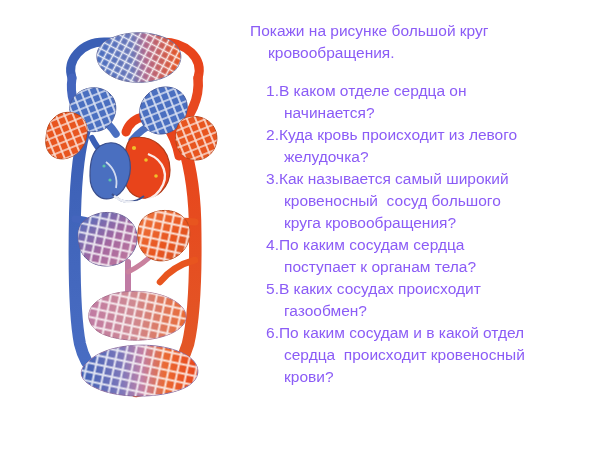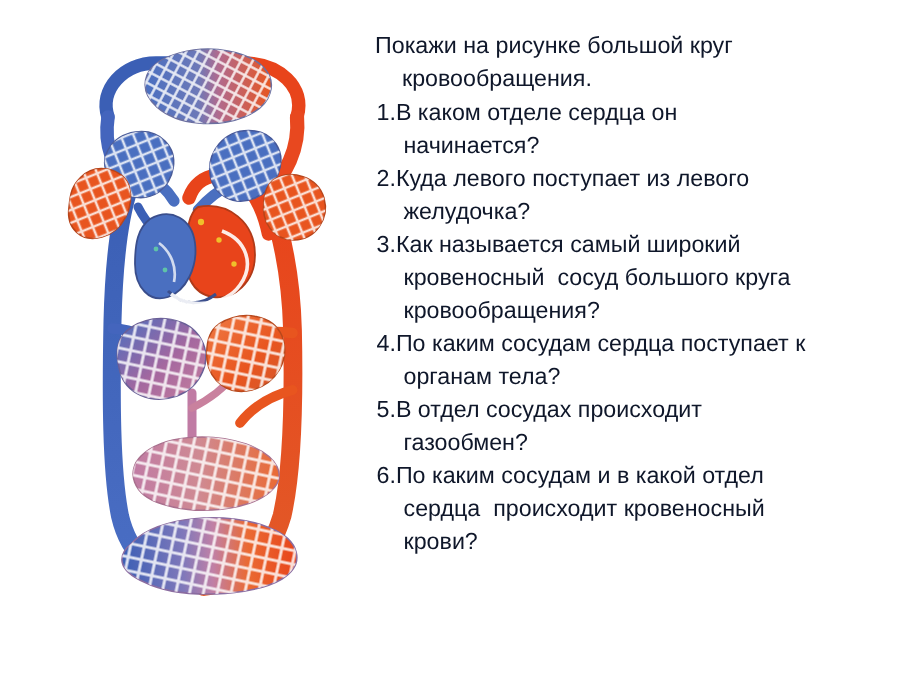--- a/index.html
+++ b/index.html
@@ -23,31 +23,31 @@
     left:28px;top:14px;
     width:212px;height:392px;
   }
   #diagram svg{display:block;width:100%;height:100%;}
 
   
   #questions{
     position:absolute;
     left:250px;top:20px;
     width:292px;
-    color:#0f172a;
+    color:#8b5cf6;
     font-size:15.5px;
     line-height:22px;
   }
   .intro{
     margin:0 0 1px 0;
     padding-left:18px;
     text-indent:-18px;
   }
   ol.qlist{
-    margin:1px;padding:0;
+    margin:16px;padding:0;
     list-style:none;
     counter-reset:qq;
   }
   ol.qlist li{
     counter-increment:qq;
     padding-left:18px;
     text-indent:-18px;
     margin:0;
   }
   ol.qlist li::before{
@@ -240,21 +240,21 @@
                  C140 384 92 386 68 374 C50 366 50 356 60 348 Z" fill="url(#meshLight3)"></path>
       </g>
 
     </svg>
   </div>
 
   <div id="questions">
     <p class="intro nb">Покажи на рисунке большой круг кровообращения.</p>
     <ol class="qlist">
       <li class="nb">В каком отделе сердца он начинается?</li>
-      <li class="nb">Куда левого поступает из левого желудочка?</li>
+      <li class="nb">Куда кровь происходит из левого желудочка?</li>
       <li class="nb">Как называется самый широкий кровеносный  сосуд большого круга кровообращения?</li>
       <li class="nb">По каким сосудам сердца поступает к органам тела?</li>
-      <li class="nb">В отдел сосудах происходит газообмен?</li>
+      <li class="nb">В каких сосудах происходит газообмен?</li>
       <li class="nb">По каким сосудам и в какой отдел сердца  происходит кровеносный крови?</li>
     </ol>
   </div>
 
 </div>
 
 </body></html>

